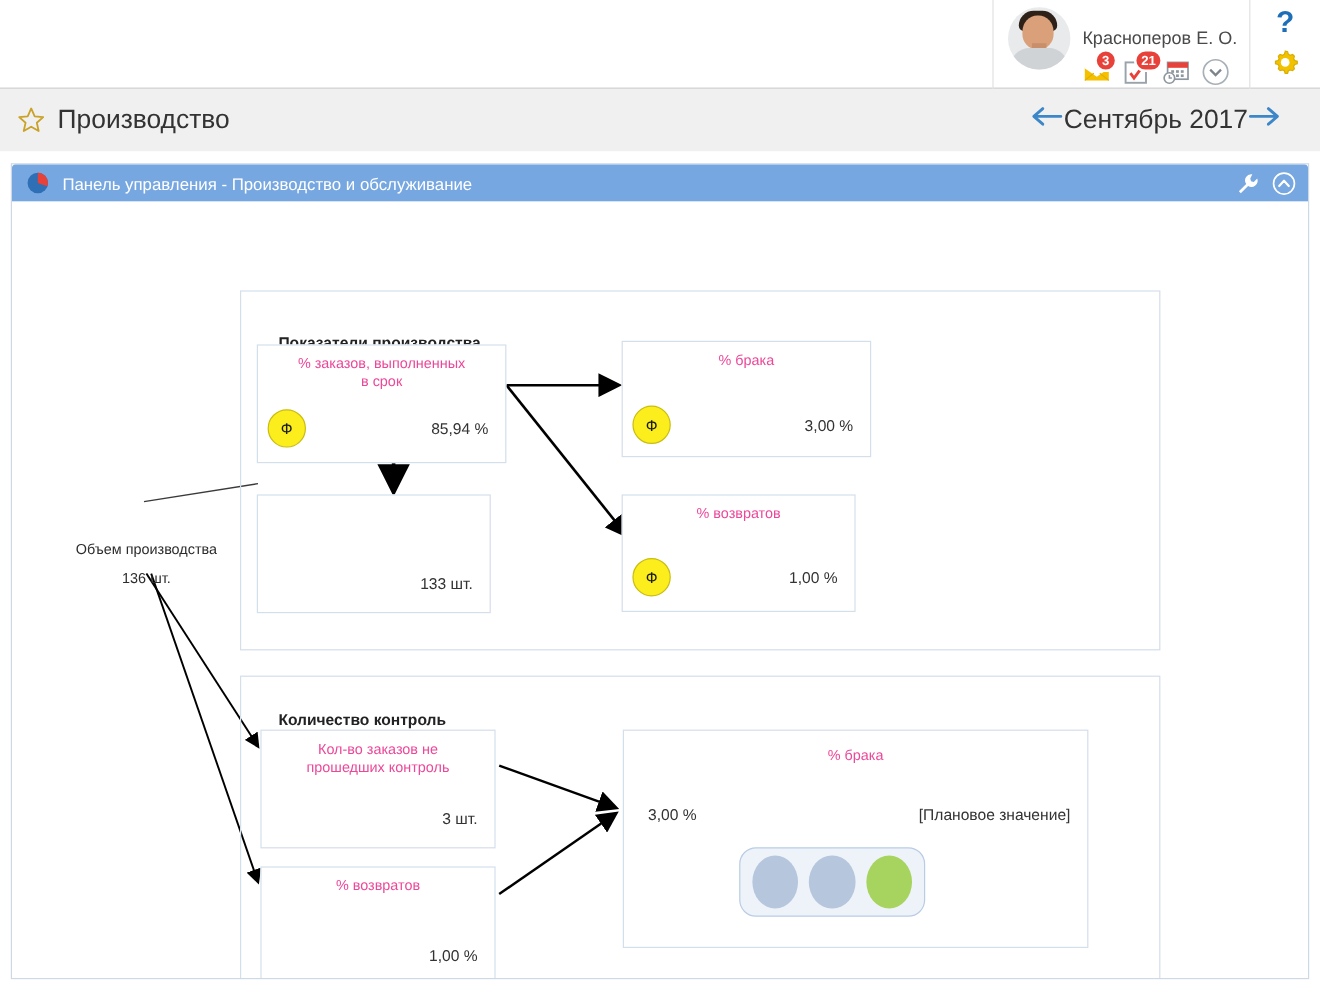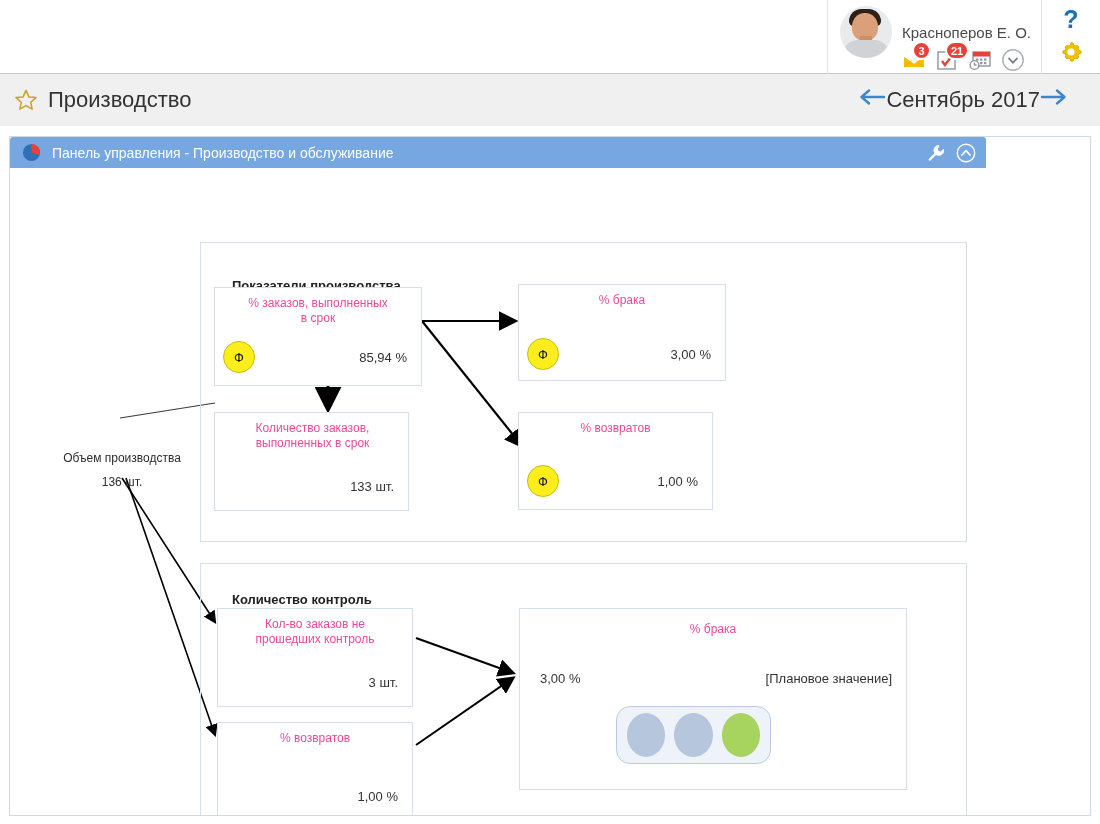--- a/index.html
+++ b/index.html
@@ -84,21 +84,21 @@
   #period-label { font-size: 22px; color: #333; line-height: 28px; }
   .navarrow { cursor: pointer; width: 28px; height: 22px; display:flex; align-items:center; }
 
   
   #panel {
     position: absolute; left: 9px; top: 136px; width: 1082px; height: 680px;
     border: 1px solid #cfd9e6;
     background: #fff;
   }
   #panel-header {
-    position: absolute; left: 0; top: 0; width: 976px; height: 31px;
+    position: absolute; left: 0; top: 0; width: 1080px; height: 31px;
     background: #76a7e0;
     border-radius: 3px 3px 0 0;
     display: flex; align-items: center;
   }
   #panel-pie { margin-left: 12px; width: 19px; height: 19px; flex:none; }
   #panel-title {
     margin-left: 11px; color: #ffffff; font-size: 14px; white-space: nowrap;
   }
   #panel-tools {
     position: absolute; right: 10px; top: 0; height: 31px;
@@ -329,22 +329,20 @@
       <div class="kval" style="top: 62px;">85,94 %</div>
     </div>
 
     <div class="kbox" style="left: 508px; top: 116px; width: 208px; height: 97px;">
       <div class="kname">% брака</div>
       <div class="fmark" style="left: 8px; top: 53px;">Ф</div>
       <div class="kval" style="top: 62px;">3,00 %</div>
     </div>
 
     <div class="kbox" style="left: 204px; top: 244px; width: 195px; height: 99px;">
-      <div class="kname lefty" style="white-space: pre-line; text-align:center;">Количество заказов,
-выполненных в срок</div>
       <div class="kval" style="top: 66px;">133 шт.</div>
     </div>
 
     <div class="kbox" style="left: 508px; top: 244px; width: 195px; height: 98px;">
       <div class="kname">% возвратов</div>
       <div class="fmark" style="left: 8px; top: 52px;">Ф</div>
       <div class="kval" style="top: 61px;">1,00 %</div>
     </div>
 
     <div class="group" style="left: 190px; top: 395px; width: 767px; height: 283px;">

